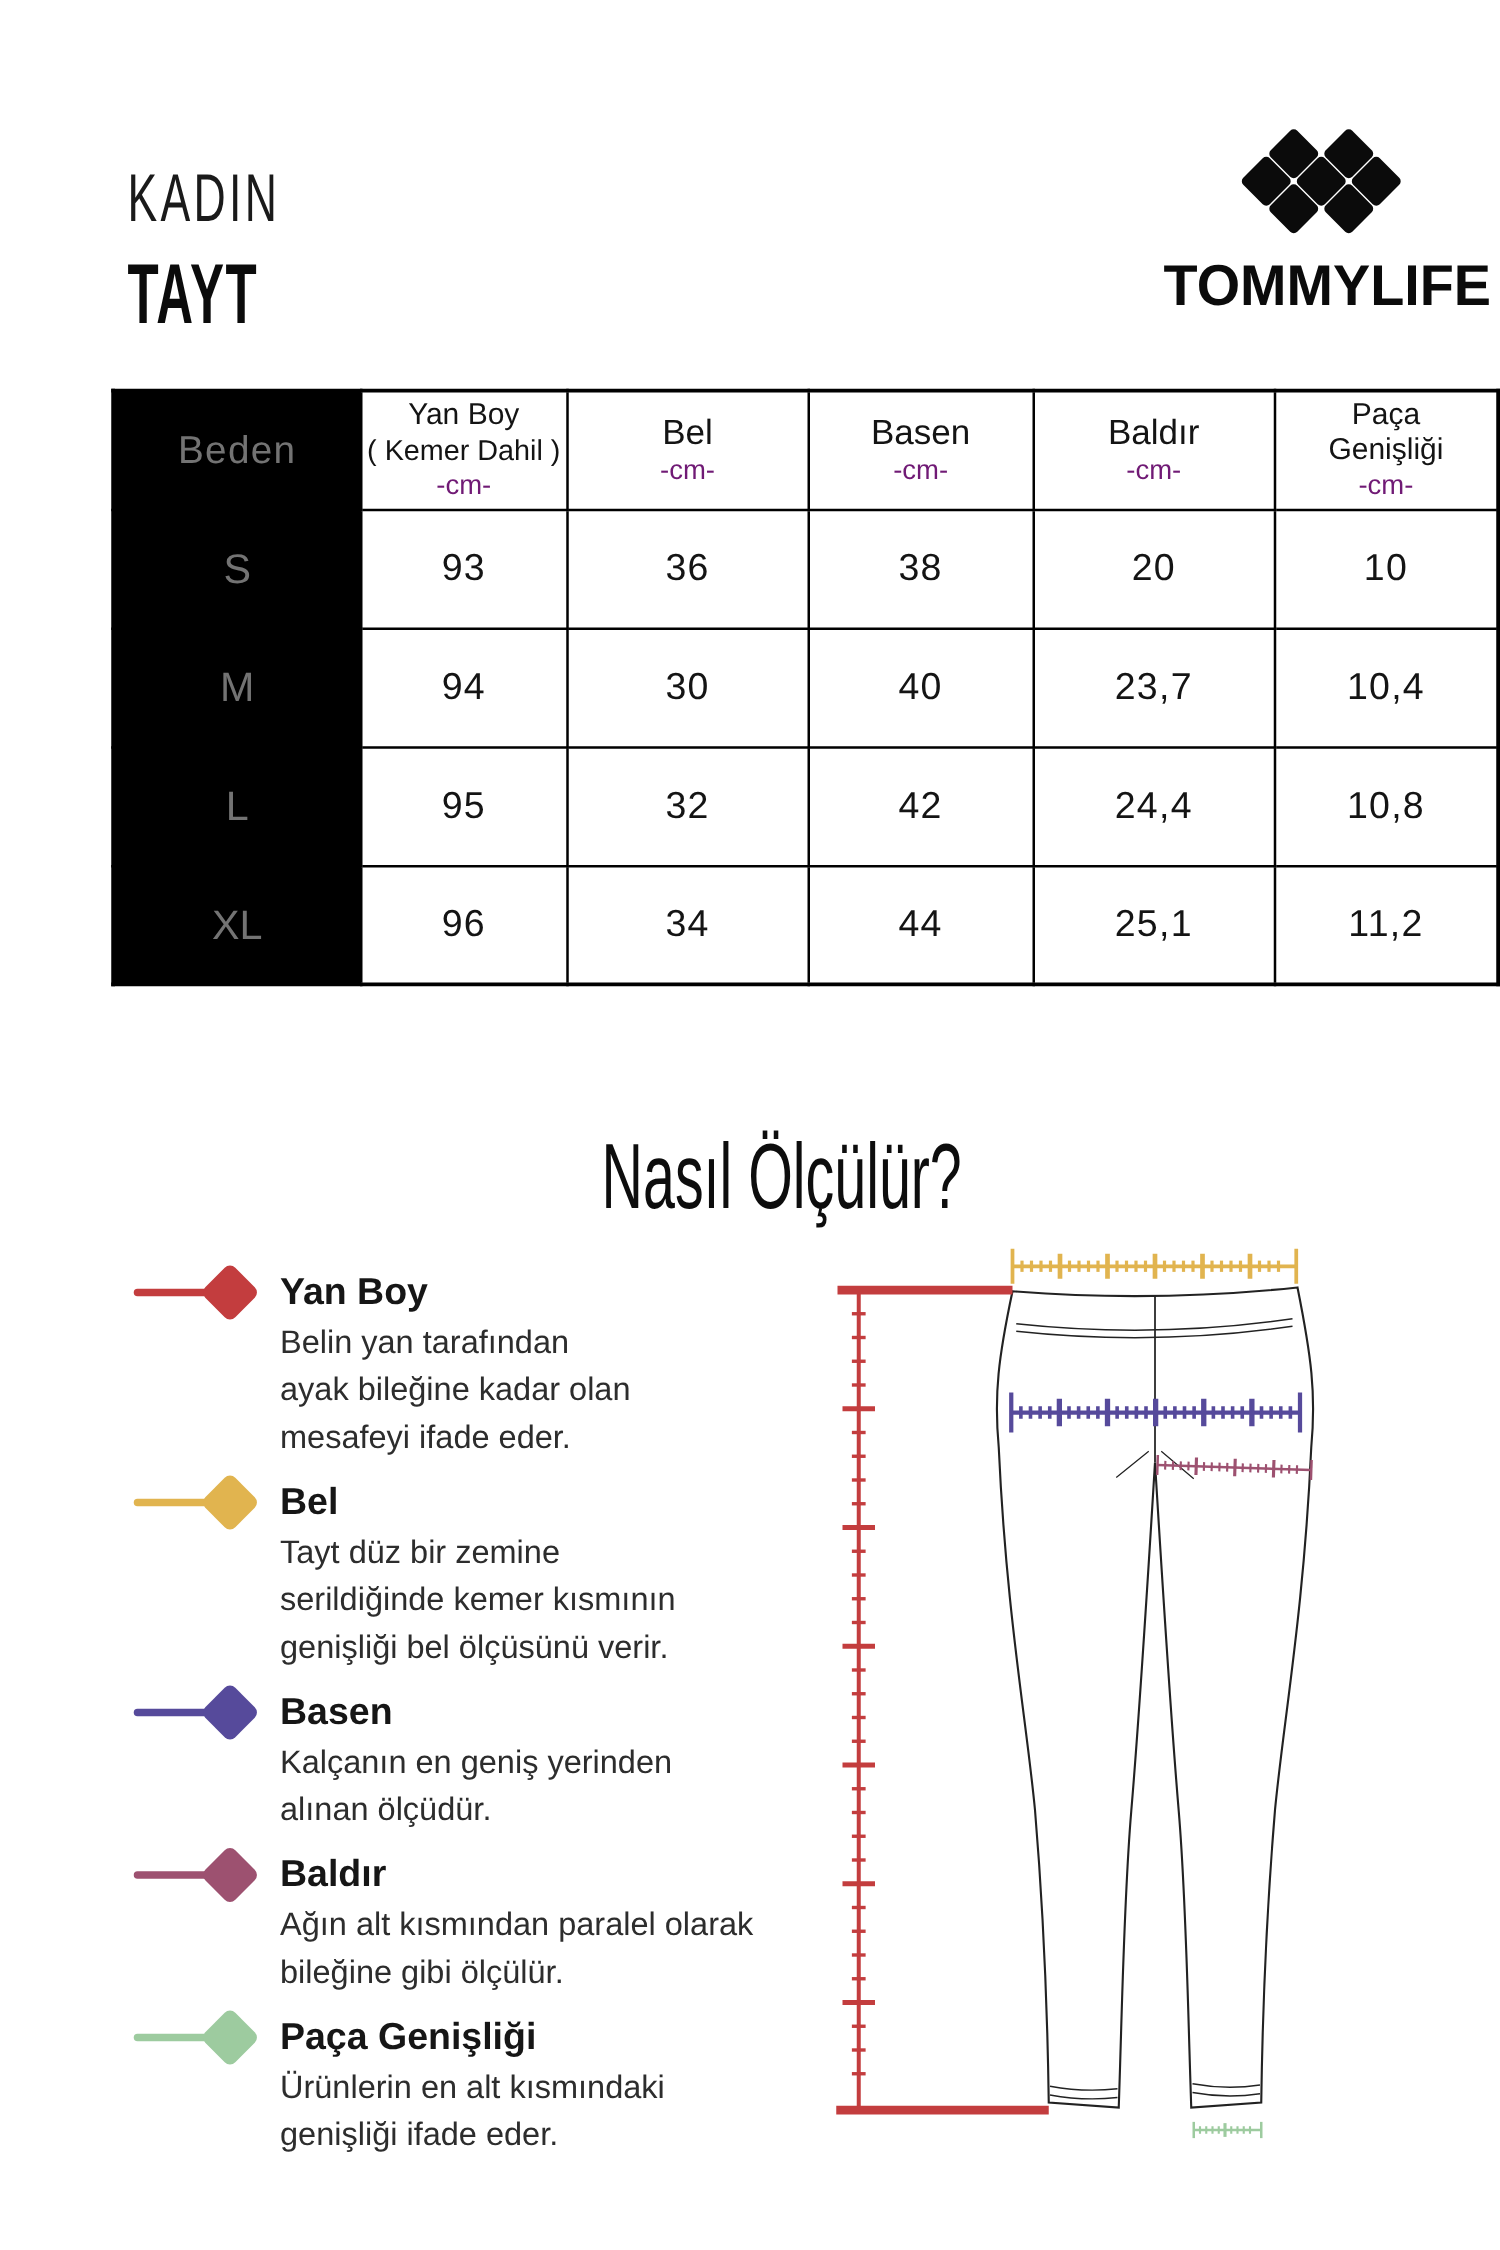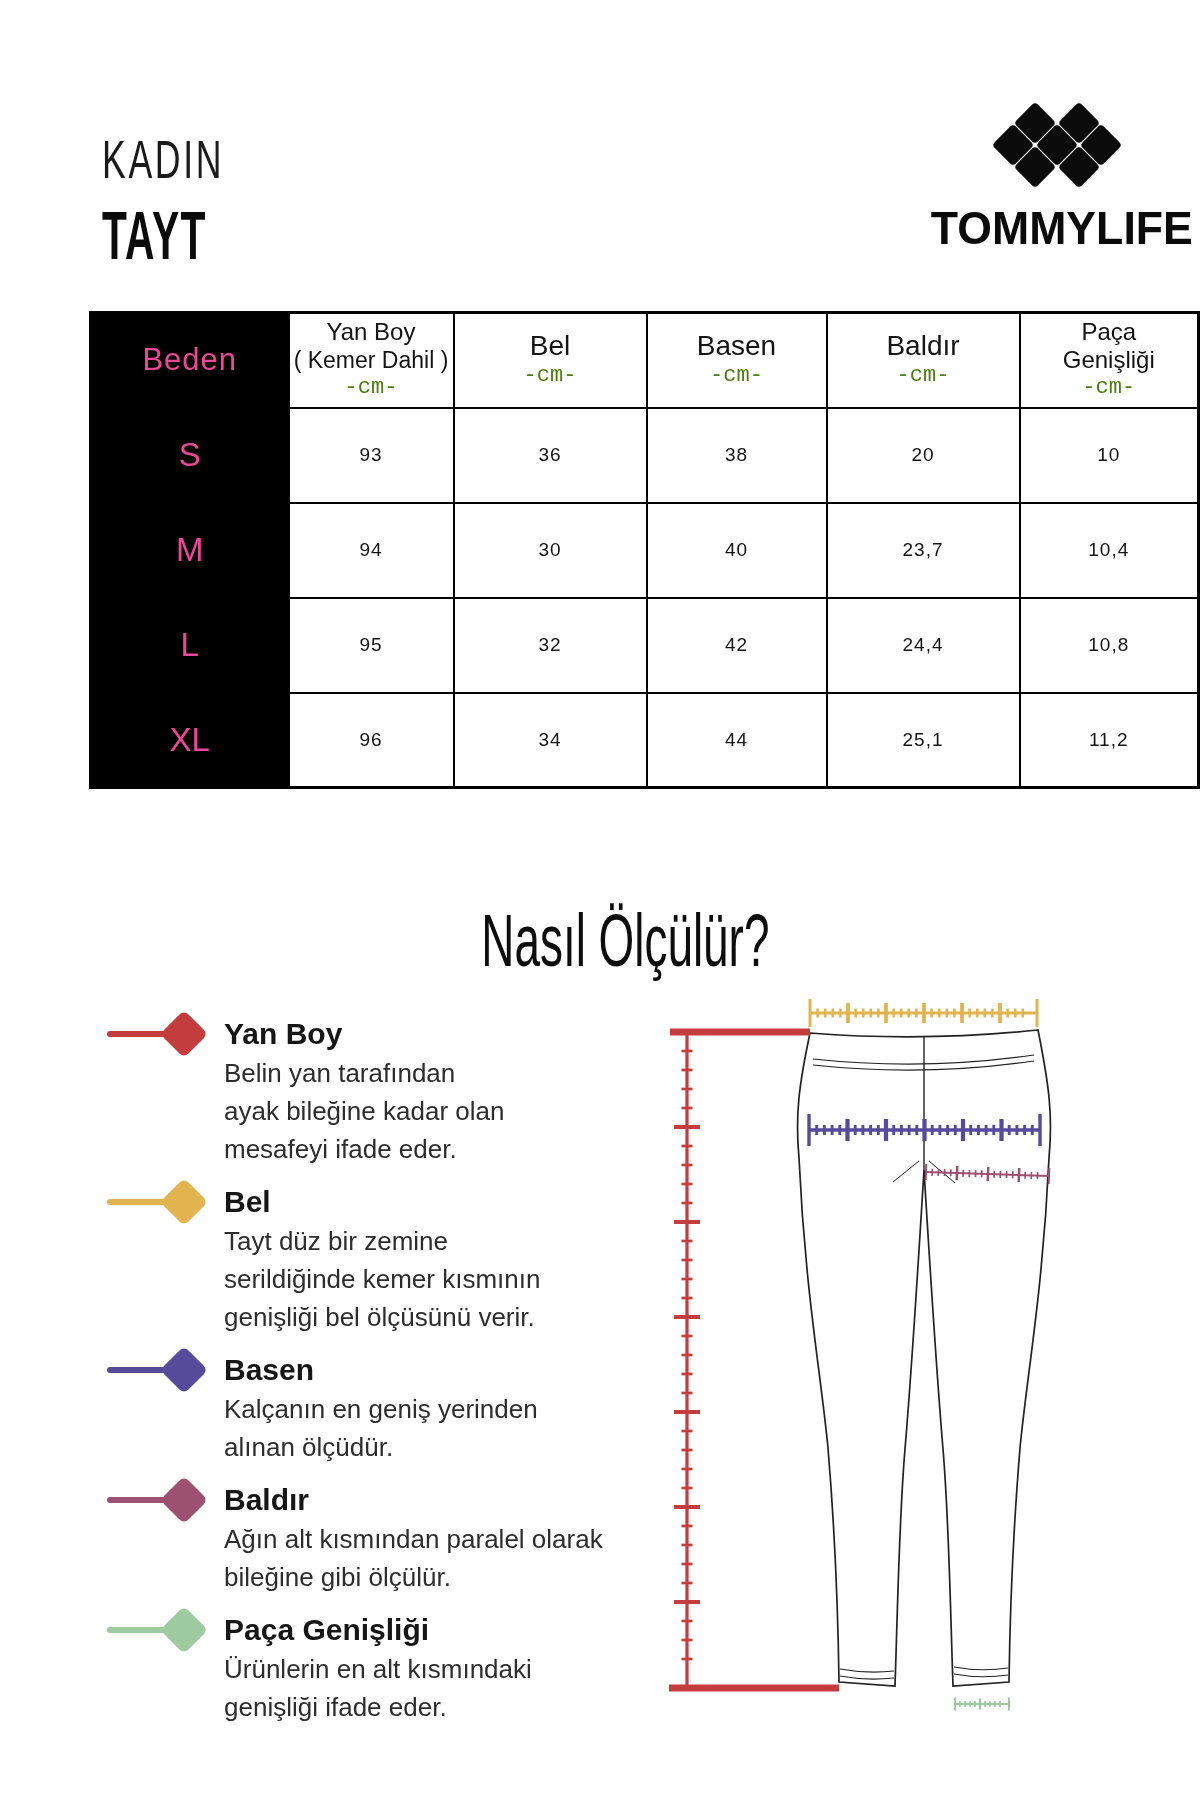--- a/index.html
+++ b/index.html
@@ -37,28 +37,28 @@
   
   table.size-table {
     position:absolute; left:42px; top:311px; width:1108px;
     border-collapse:collapse; table-layout:fixed;
     border:3px solid #000;
   }
   table.size-table th, table.size-table td {
     border:2px solid #000; text-align:center; vertical-align:middle;
     height:95px; font-weight:400;
   }
-  .cell-dark { background:#000; color:#ec4899; }
+  .cell-dark { background:#000; color:#737373; }
   .corner-label { font-size:31px; letter-spacing:1px; font-weight:400; }
   .size-label  { font-size:33px; font-weight:400; }
   .th-title { font-size:28px; line-height:32px; color:#141414; }
   .th-title-sm { font-size:24px; line-height:28px; color:#141414; }
   .th-sub   { font-size:23px; line-height:28px; color:#141414; }
-  .th-unit  { font-size:22px; line-height:28px; color:#4d7c0f;font-family:Liberation Mono, monospace; }
-  .val-cell { font-size:19px; color:#141414; letter-spacing:1px; }
+  .th-unit  { font-size:22px; line-height:28px; color:#701a75; }
+  .val-cell { font-size:30px; color:#141414; letter-spacing:1px; }
 
   
   .howto-title-wrap { position:absolute; left:0; top:898px; width:1156px; text-align:center; }
   .howto-title {
     display:inline-block; font-size:74px; font-weight:400; color:#0d0d0d;
     transform:scaleX(0.62); transform-origin:center; white-space:nowrap;
   }
 
   .legend { position:absolute; left:60px; top:1014px; width:520px; }
   .legend-item { margin-bottom:14px; }

